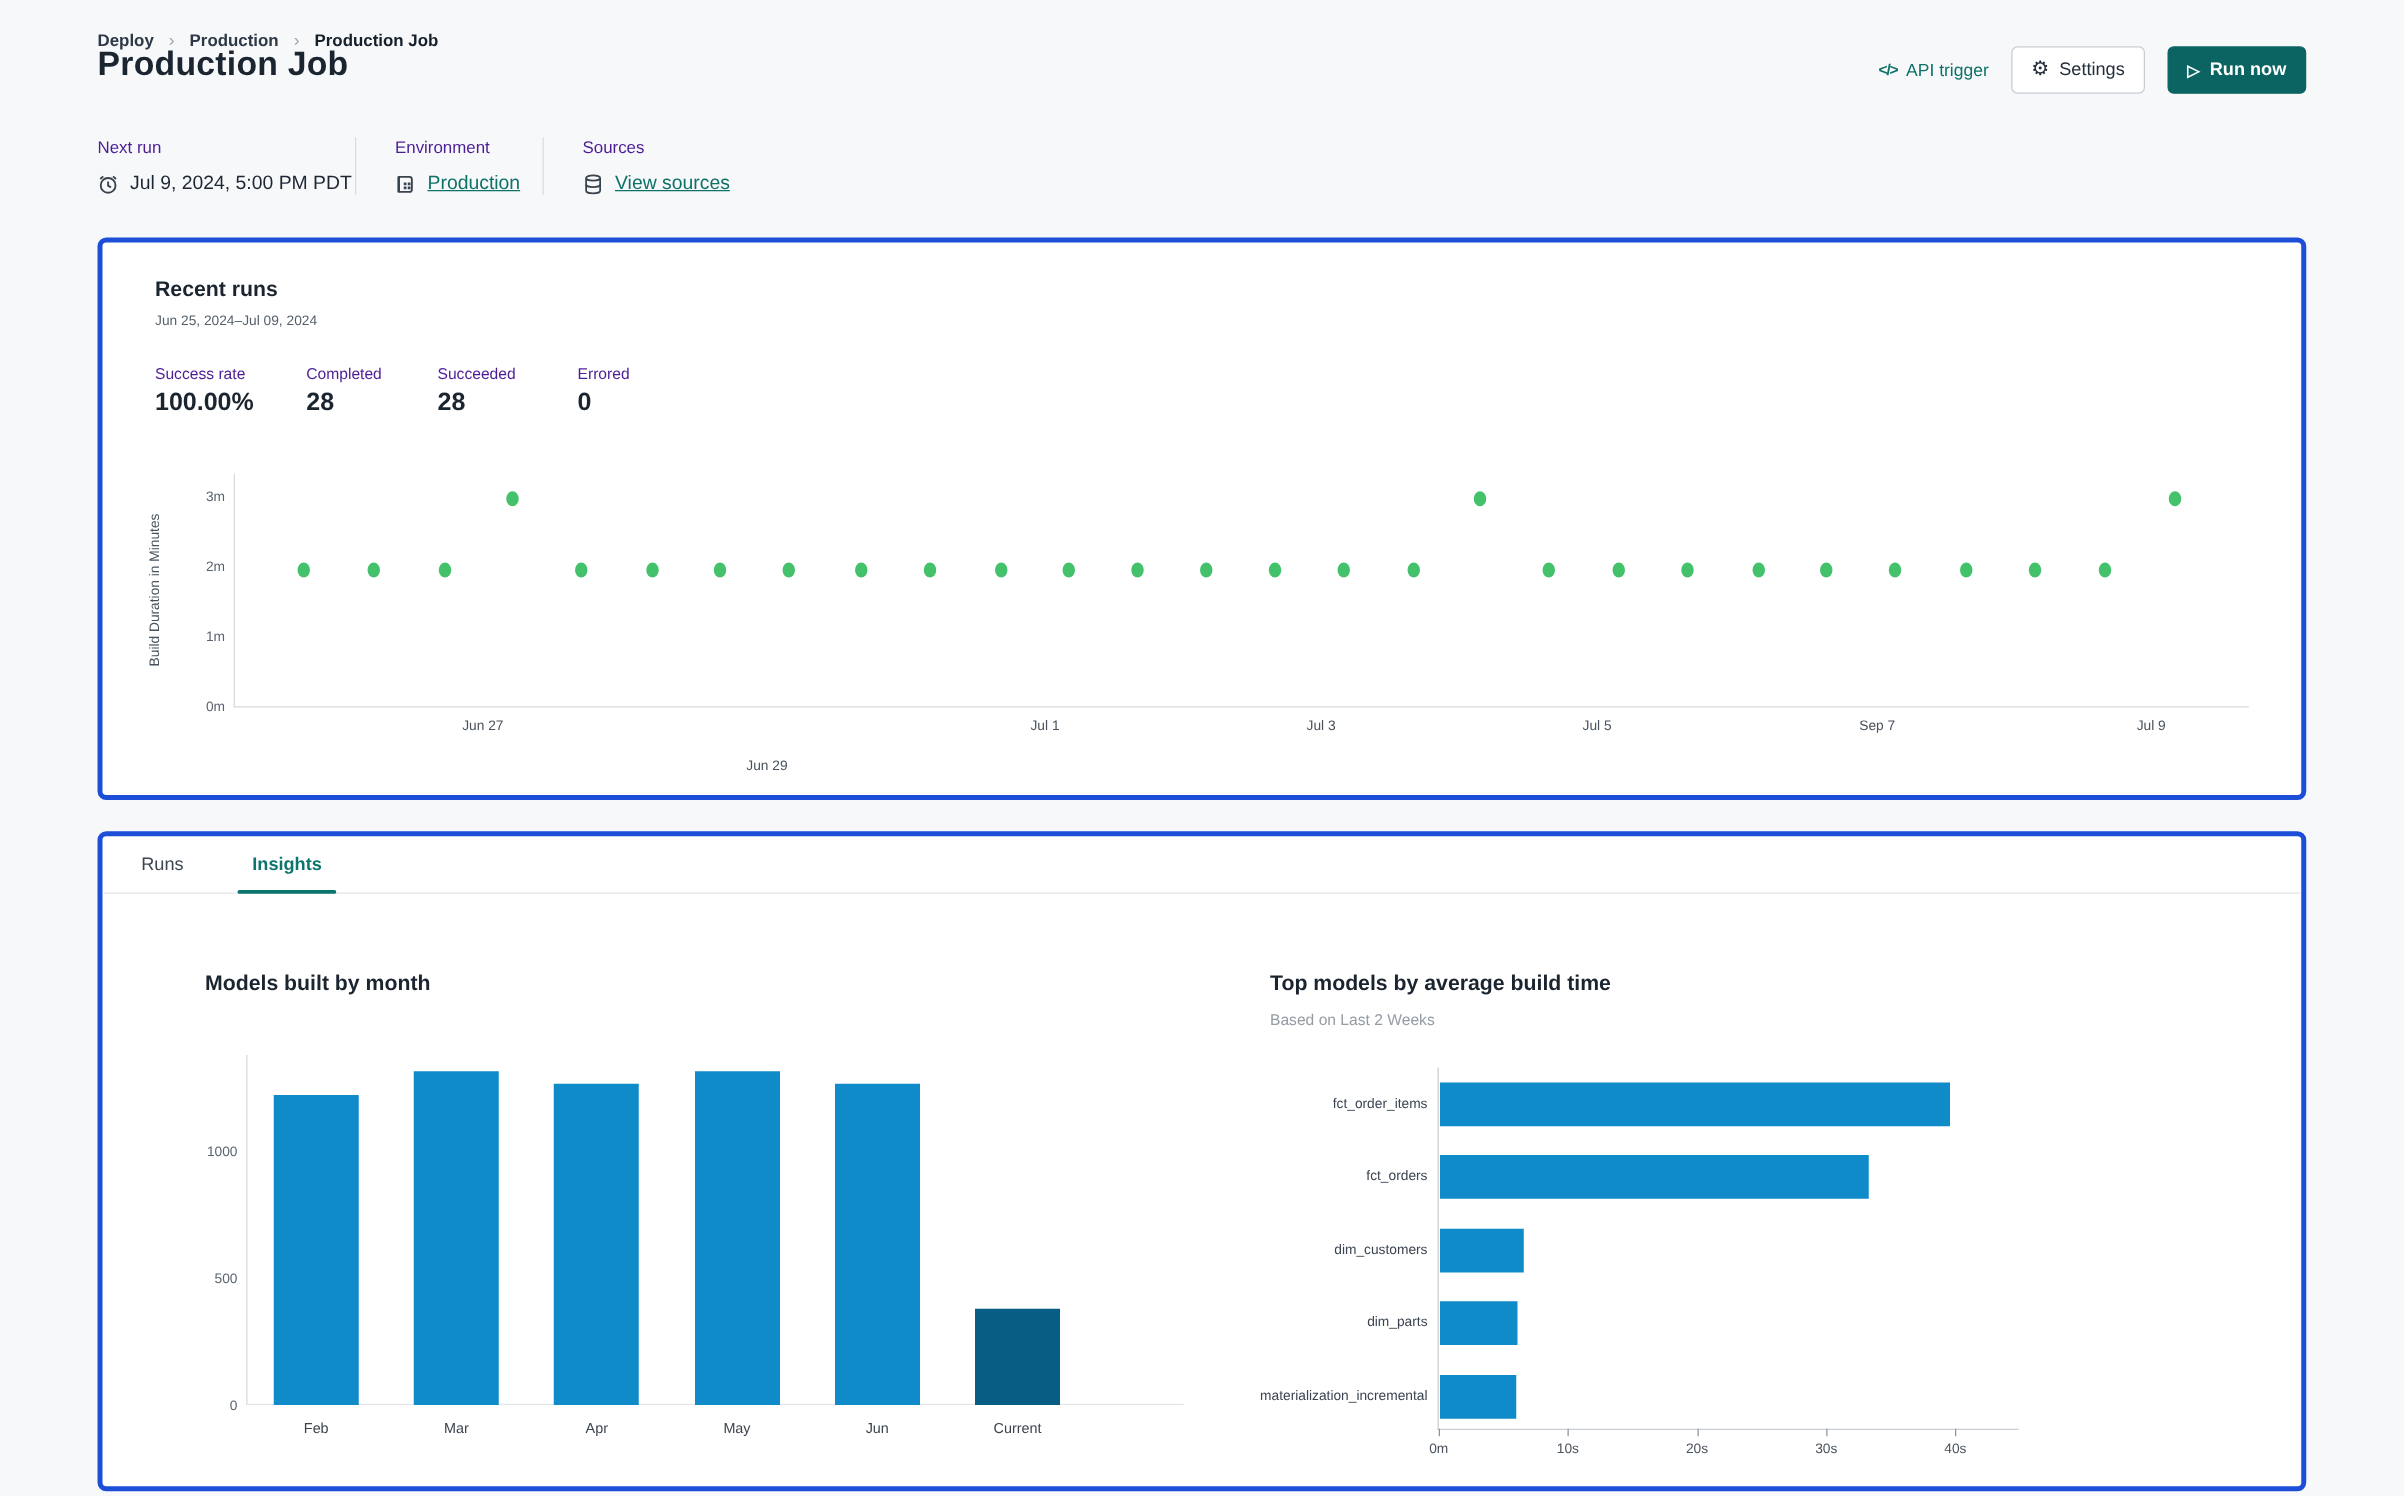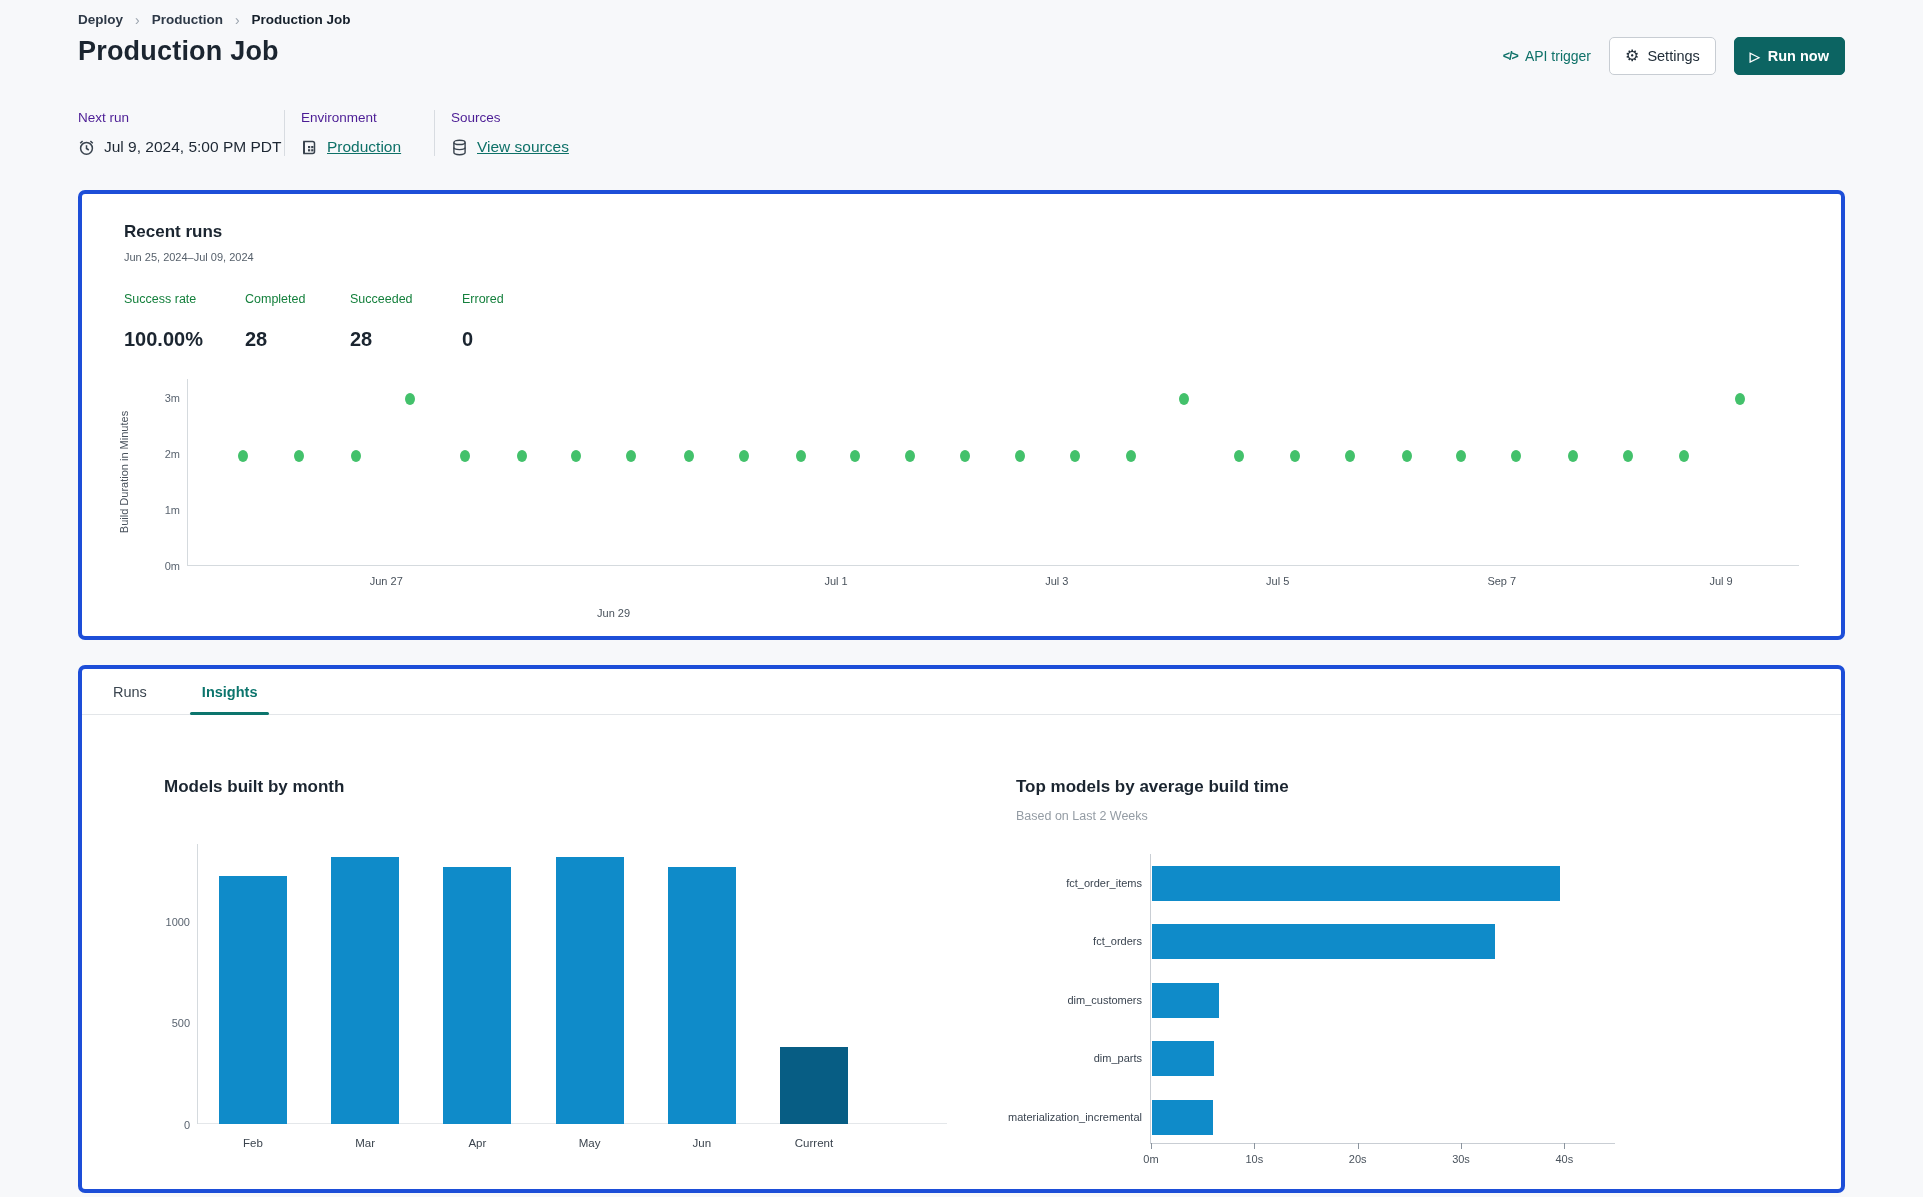--- a/index.html
+++ b/index.html
@@ -7,57 +7,57 @@
   body {
     font-family: "Liberation Sans", sans-serif;
     background: #f7f8fa;
     color: #1d2733;
     position: relative;
     overflow: hidden;
   }
   .abs { position: absolute; }
 
   
-  .breadcrumb { left:78px; top:12px; font-size:13.5px; font-weight:700; color:#2e3947; display:flex; gap:12px; }
+  .breadcrumb { left:78px; top:24px; font-size:13.5px; font-weight:700; color:#2e3947; display:flex; gap:12px; align-items:center; }
   .breadcrumb .sep { color:#9aa3ad; font-weight:400; font-size:14px; }
   .breadcrumb .crumb { cursor:pointer; }
   .breadcrumb .crumb.last { color:#16202b; }
   .page-title { left:78px; top:36px; font-size:27px; font-weight:700; color:#1b2530; letter-spacing:.2px; }
   .header-actions { top:37px; right:78px; display:flex; align-items:center; gap:18px; height:38px; }
   .api-trigger { display:flex; align-items:center; gap:7px; color:#0e7168; font-size:14px; cursor:pointer; }
   .api-trigger .code-ic { font-weight:700; font-size:12.5px; letter-spacing:-1px; }
   .btn { display:flex; align-items:center; gap:8px; height:38px; padding:0 15px; border-radius:5px; font-size:14.5px; cursor:pointer; }
   .btn-settings { background:#fff; border:1px solid #c8cdd3; color:#222e39; }
   .btn-settings .gear { font-size:16px; line-height:1; }
   .btn-run { background:#0c6462; border:1px solid #0c6462; color:#fff; font-weight:600; }
   .btn-run .play { font-size:13px; }
 
   
   .info-row { left:78px; top:110px; display:flex; }
   .info-sec { padding-right:0; }
-  .info-sec + .info-sec { border-left:1px solid #d8dce1; padding-left:16px; }
+  .info-sec + .info-sec { border-left:1px solid #d8dce1; padding-left:31px; }
   .sec1 { width:206px; } .sec2 { width:150px; } .sec3 { width:212px; }
   .info-label { font-size:13.5px; color:#4c1d95; margin-bottom:13px; }
   .info-value { font-size:15.5px; color:#1d2733; display:flex; align-items:center; gap:9px; }
   .info-value a, .link { color:#0e7168; text-decoration:underline; cursor:pointer; font-size:15.5px; }
   .ic { display:inline-flex; width:17px; height:17px; flex:0 0 auto; }
   .ic svg { width:100%; height:100%; }
 
   
   .card { position:absolute; left:78px; width:1767px; background:#fff; border:4px solid #1d4ed8; border-radius:7px; }
   .card-runs { top:190px; height:450px; }
   .card-tabs { top:665px; height:528px; overflow:hidden; }
 
   .card-title { font-size:17px; font-weight:700; color:#1b2530; }
   .recent-title { position:absolute; left:42px; top:28px; }
   .date-range { position:absolute; left:42px; top:57px; font-size:11px; color:#555f6a; }
   .stats { position:absolute; left:42px; top:98px; display:flex; }
   .stat { }
   .stat:nth-child(1){ width:121px; } .stat:nth-child(2){ width:105px; } .stat:nth-child(3){ width:112px; }
-  .stat-label { font-size:12.5px; color:#15803d; margin-bottom:22px; }
+  .stat-label { font-size:12.5px; color:#4c1d95; margin-bottom:5px; }
   .stat-value { font-size:20px; font-weight:700; color:#1b2530; }
 
   
   .scatter-plot { position:absolute; left:105px; top:185px; width:1612px; height:187px;
     border-left:1px solid #d5dade; border-bottom:1px solid #d5dade; }
   .scatter-ylabel { position:absolute; left:-64px; top:50%; transform:translate(-50%,-50%) rotate(-90deg);
     white-space:nowrap; font-size:11px; color:#49525c; }
   .ytick { position:absolute; left:-40px; width:32px; text-align:right; font-size:11px; color:#5a6470; }
   .xtick { position:absolute; width:70px; text-align:center; font-size:11px; color:#49525c; }
   .dot { position:absolute; width:10px; height:12px; border-radius:50%; background:#43c16b; cursor:pointer; }

